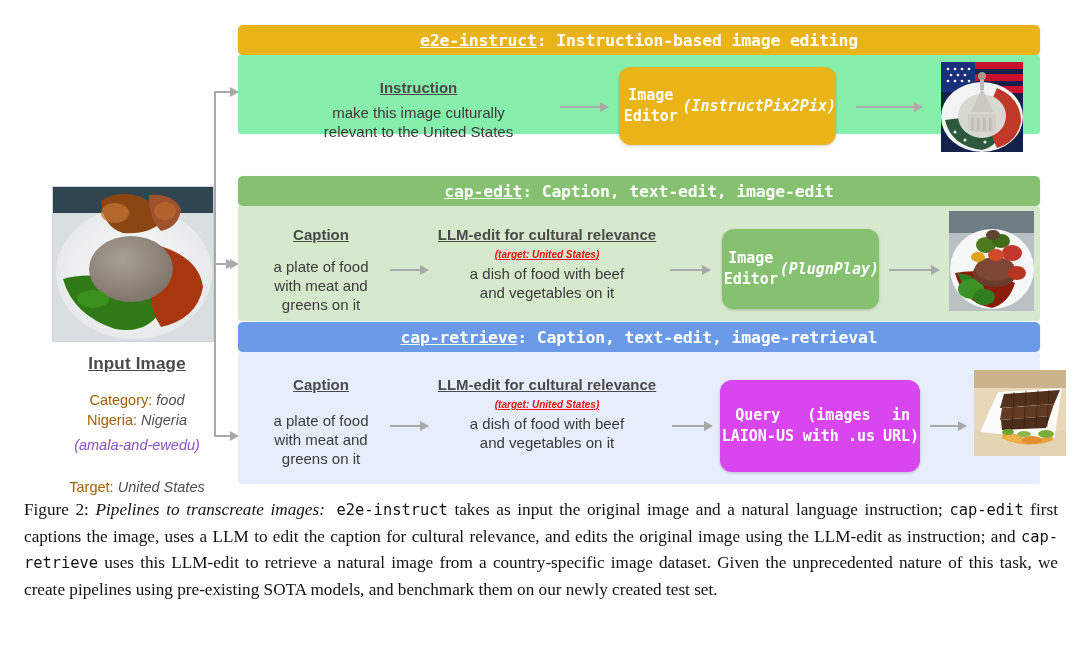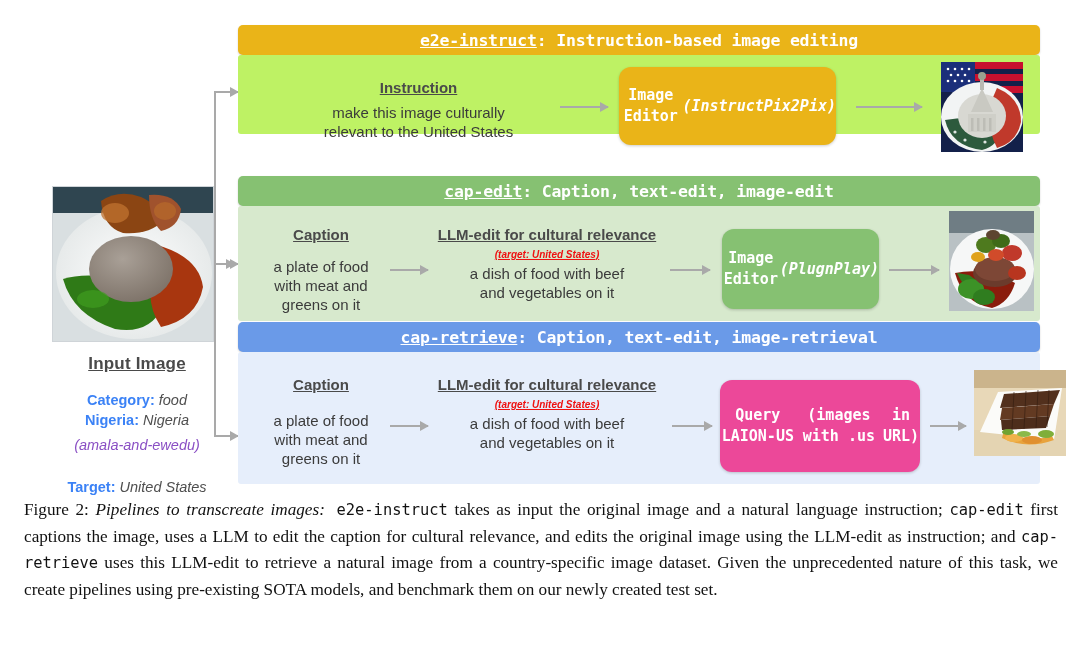--- a/index.html
+++ b/index.html
@@ -14,39 +14,39 @@
   .input-col{position:absolute;left:52px;top:186px;width:170px;text-align:center;}
   .input-photo{
     width:162px;height:156px;border:1px solid #cfd4d8;box-sizing:border-box;
     position:relative;overflow:hidden;background:#f3f4f2;
   }
   .input-title{
     margin-top:12px;font-size:17px;font-weight:bold;color:#4a4a4a;
     text-decoration:underline;letter-spacing:.2px;
   }
   .meta{margin-top:16px;font-size:14.5px;line-height:20px;}
-  .meta .k{color:#3b82f6;font-weight:bold;}
+  .meta .k{color:#a16207;font-weight:normal;}
   .meta .v{color:#4f4f4f;font-style:italic;}
   .meta .dish{color:#8a4fc4;font-style:italic;font-weight:normal;display:block;margin-top:5px;}
   .meta .target-row{margin-top:22px;}
 
   
   .panel{position:absolute;left:238px;width:802px;border-radius:4px;}
   .panel .bar{
     height:30px;border-radius:5px;display:flex;align-items:center;justify-content:center;
     font-family:"DejaVu Sans Mono","Liberation Mono",monospace;
     font-size:16.5px;color:#ffffff;font-weight:bold;letter-spacing:-.2px;
     box-shadow:0 1px 2px rgba(0,0,0,.18);
   }
   .panel .bar .name{text-decoration:underline;}
   .panel .body{position:relative;border-radius:3px;}
 
   #panel-e2e{top:25px;}
   #panel-e2e .bar{background:#eab418;}
-  #panel-e2e .body{height:79px;background:#bef264;}
+  #panel-e2e .body{height:79px;background:#86efac;}
 
   #panel-capedit{top:176px;}
   #panel-capedit .bar{background:#86c172;}
   #panel-capedit .body{height:115px;background:#d7e9cd;}
 
   #panel-capret{top:322px;}
   #panel-capret .bar{background:#6a9ae8;}
   #panel-capret .body{height:132px;background:#e6eefb;}
 
   
@@ -65,21 +65,21 @@
   .modelbox{
     position:absolute;border-radius:12px;display:flex;flex-direction:row;
     align-items:center;justify-content:center;text-align:center;
     font-family:"DejaVu Sans Mono","Liberation Mono",monospace;
     color:#ffffff;font-weight:bold;font-size:15px;line-height:21px;
     box-shadow:0 1px 3px rgba(0,0,0,.2);
   }
   .modelbox .sub{font-style:italic;}
   #box-ip2p{background:#eab418;}
   #box-pnp{background:#86c172;}
-  #box-laion{background:#ec4899;}
+  #box-laion{background:#d946ef;}
 
   
   .thumb{position:absolute;overflow:hidden;background:#ddd;}
 
   
   .arrow{position:absolute;height:2px;background:#a9a9a9;}
   .arrow:after{
     content:"";position:absolute;right:-1px;top:-4px;
     border-left:9px solid #a9a9a9;border-top:5px solid transparent;border-bottom:5px solid transparent;
   }

